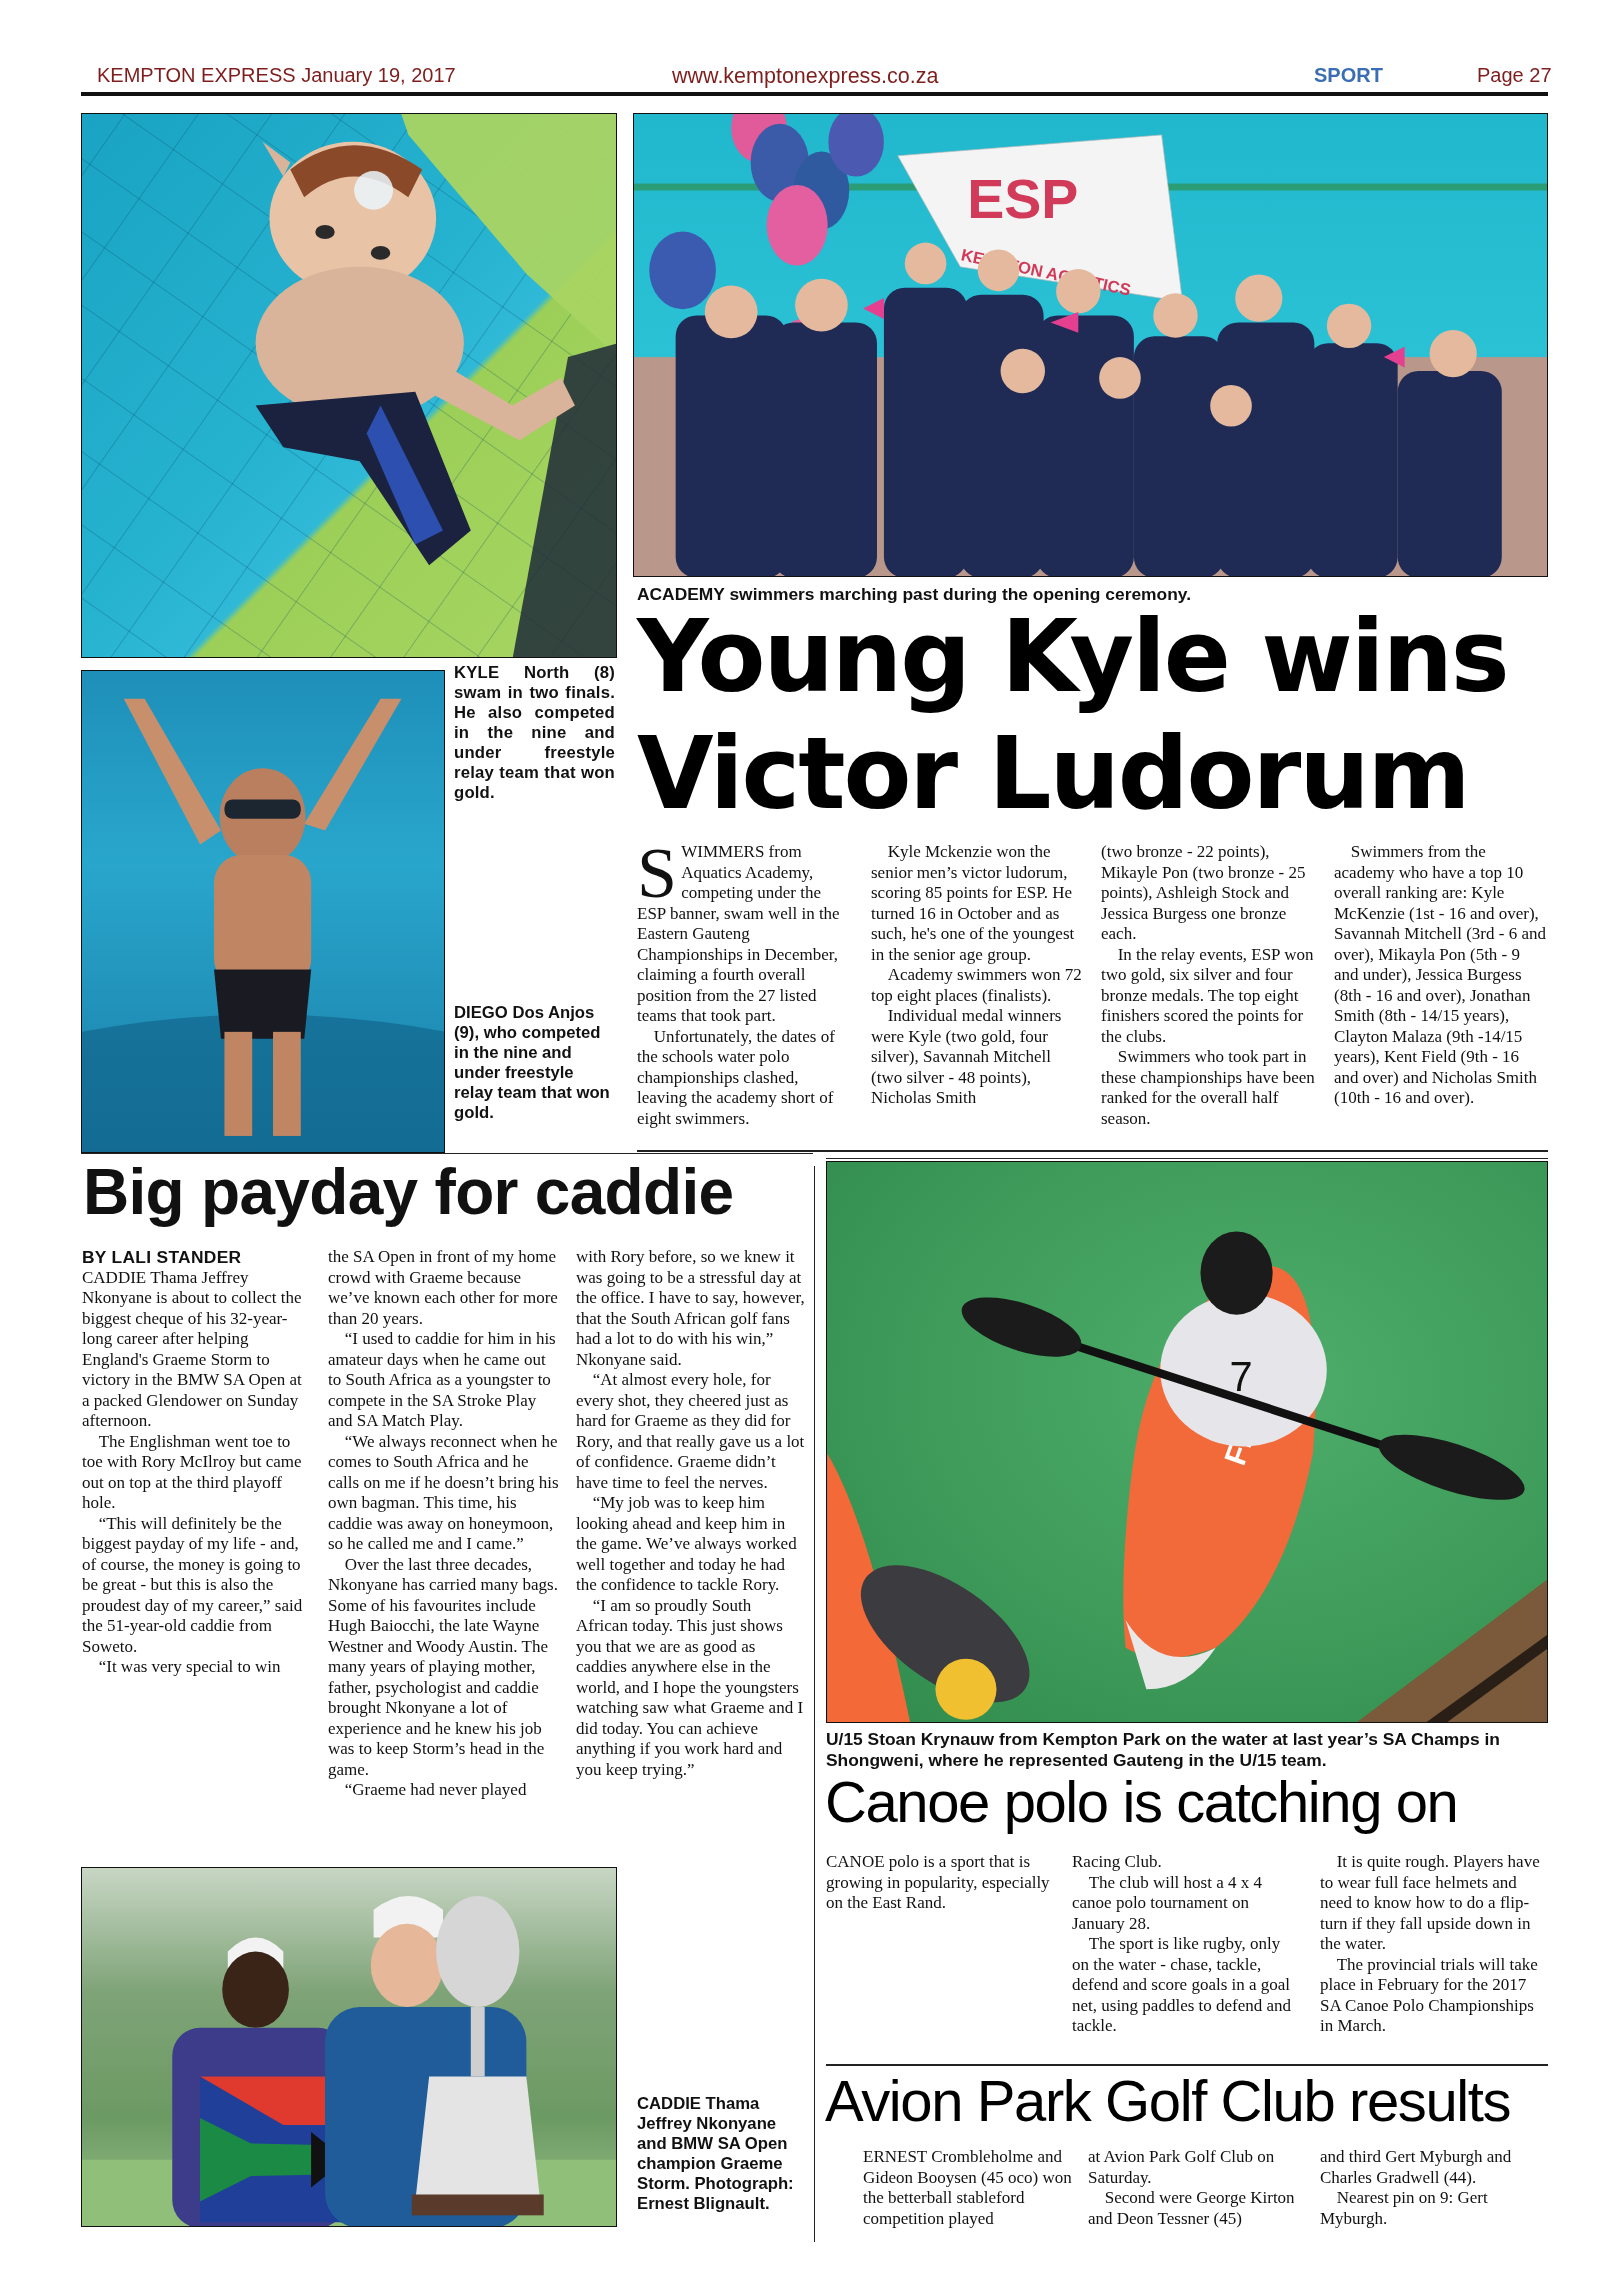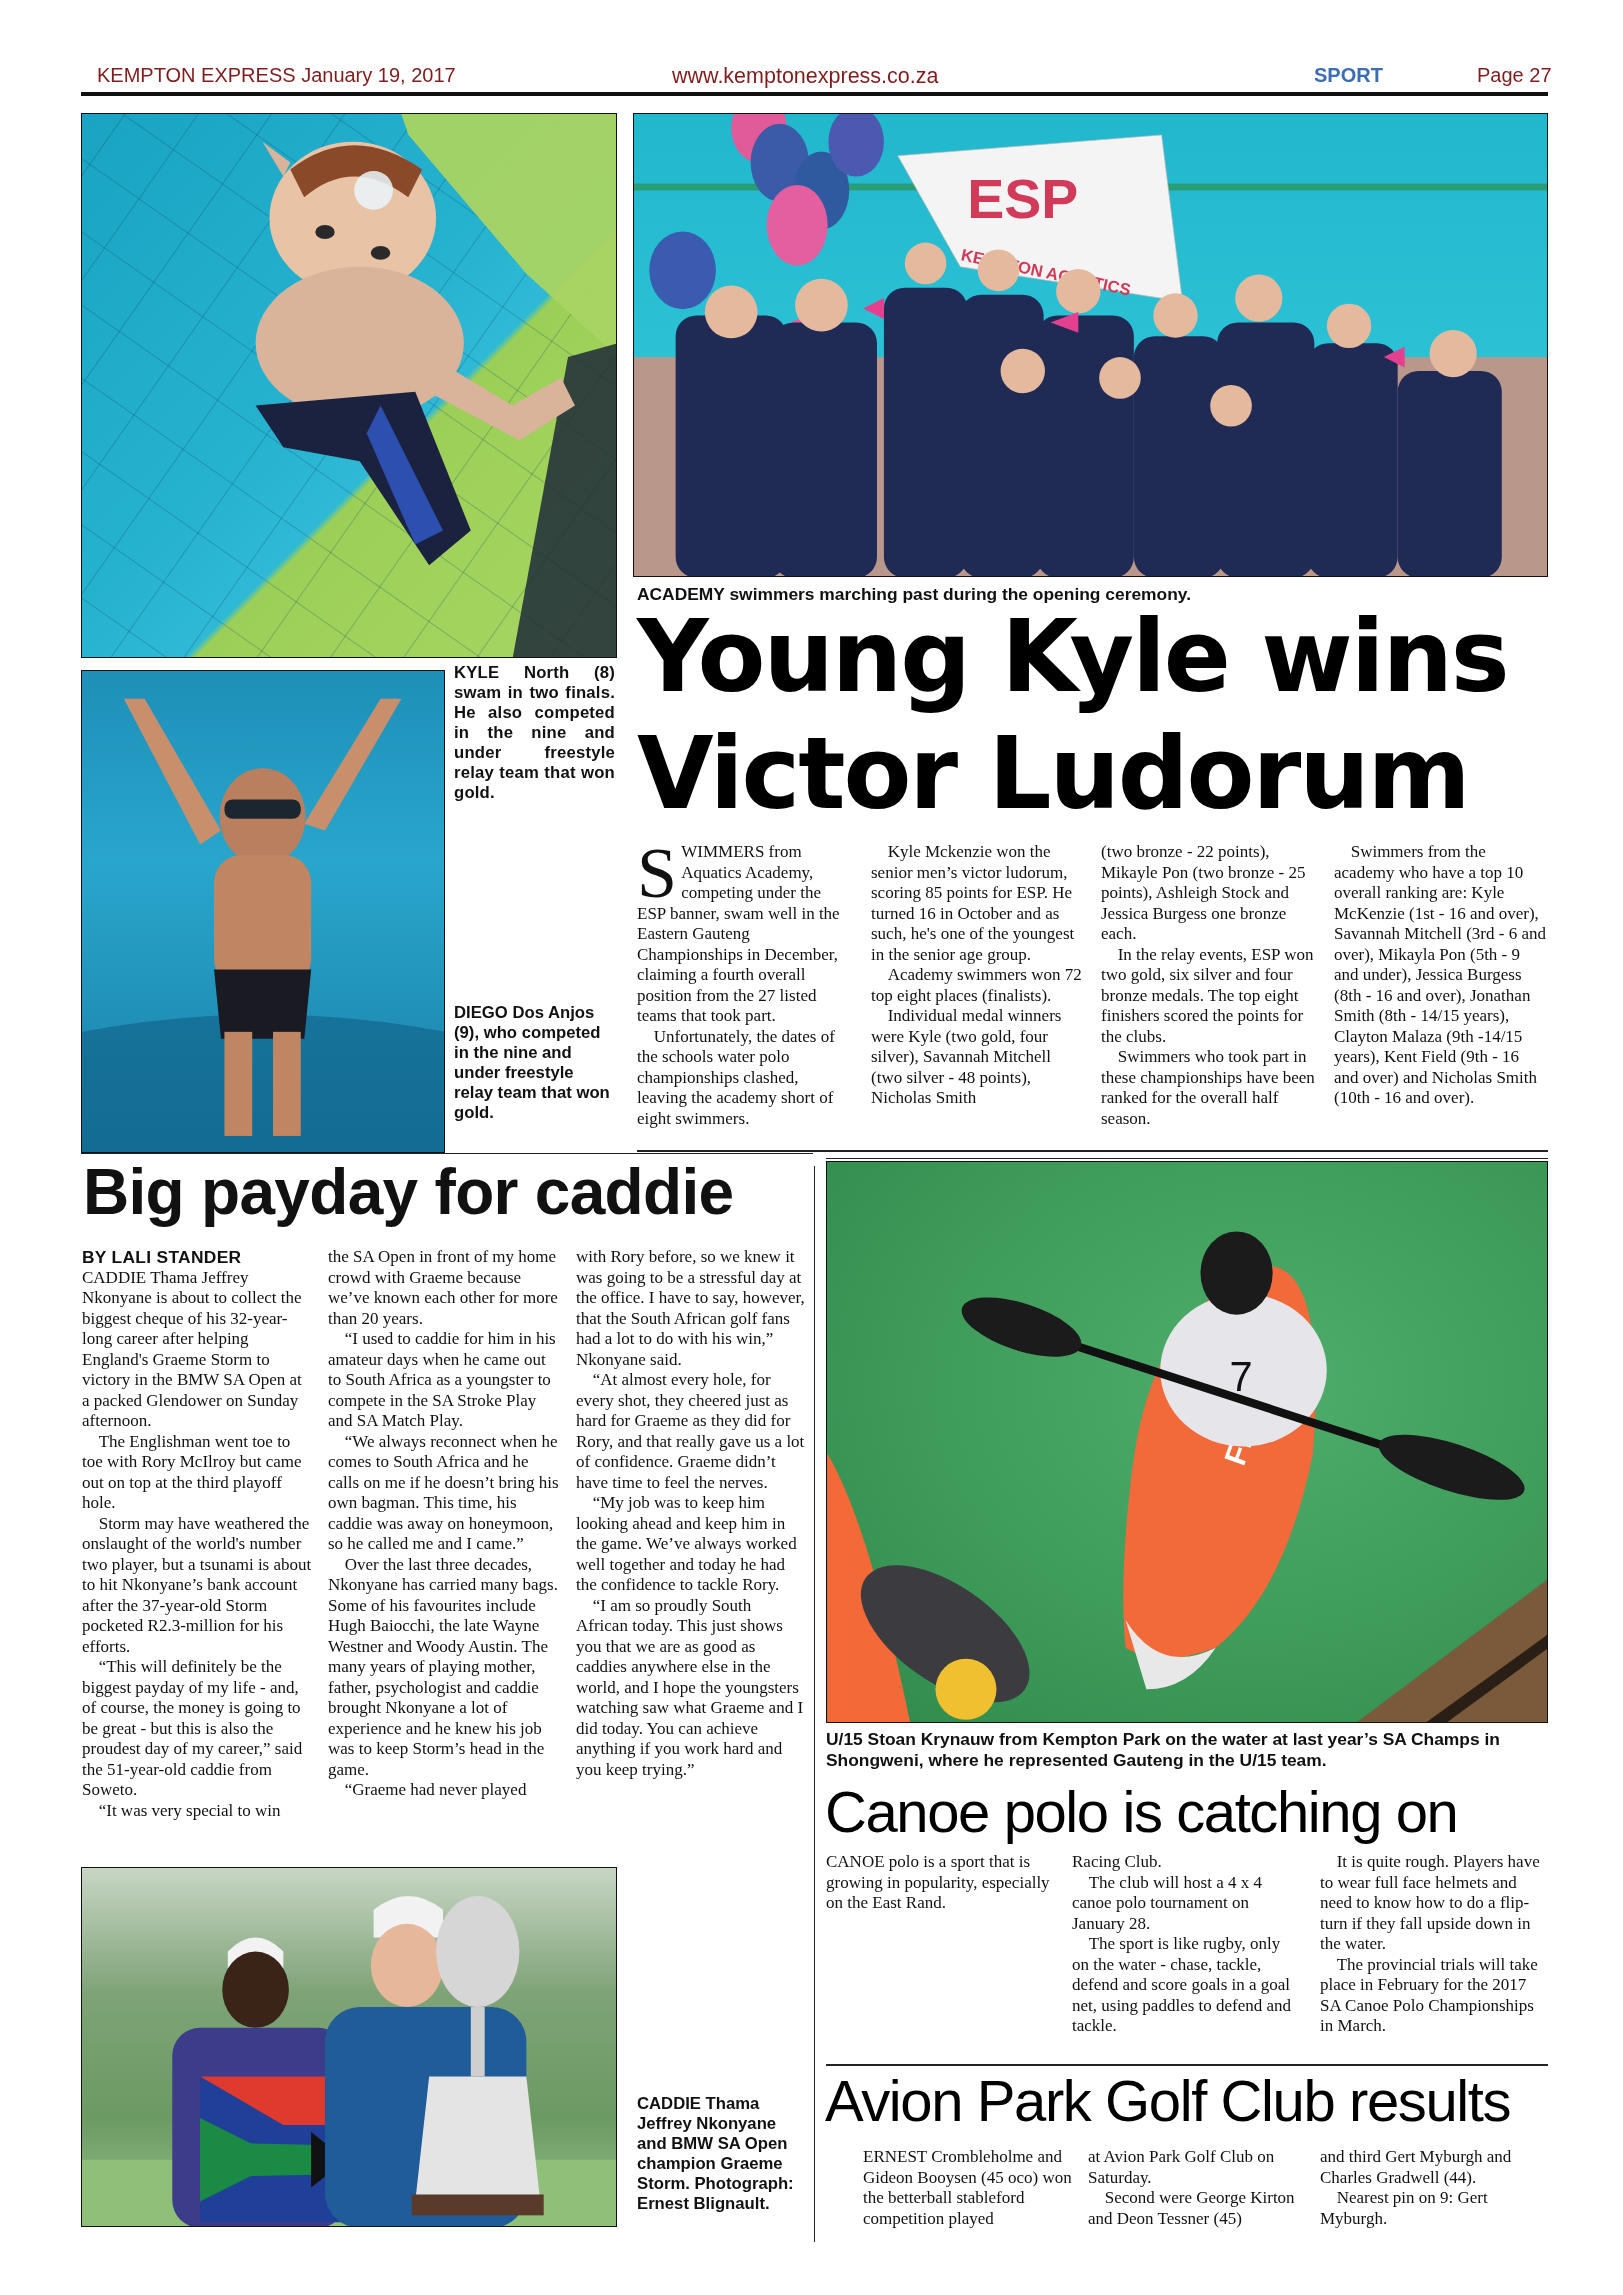--- a/index.html
+++ b/index.html
@@ -150,21 +150,20 @@
 <div class="hrule" style="left:637px; top:1150px; width:911px; height:2.1px;"></div>
 
 <div class="abs" style="left:83px; top:1158px; font-family:'Liberation Sans',sans-serif; font-weight:bold; font-size:64px; line-height:69px; letter-spacing:-0.7px; white-space:nowrap;">Big payday for caddie</div>
 
 <div class="vrule" style="left:814px; top:1166px; height:1076px;"></div>
 
 <div class="col" style="left:82px; top:1247px; width:230px;">
   <div class="byline">BY LALI STANDER</div>
   <p class="first">CADDIE Thama Jeffrey Nkonyane is about to collect the biggest cheque of his 32-year-long career after helping England's Graeme Storm to victory in the BMW SA Open at a packed Glendower on Sunday afternoon.</p>
   <p>The Englishman went toe to toe with Rory McIlroy but came out on top at the third playoff hole.</p>
-  <p>Storm may have weathered the onslaught of the world's number two player, but a tsunami is about to hit Nkonyane’s bank account after the 37-year-old Storm pocketed R2.3-million for his efforts.</p>
   <p>“This will definitely be the biggest payday of my life - and, of course, the money is going to be great - but this is also the proudest day of my career,” said the 51-year-old caddie from Soweto.</p>
   <p>“It was very special to win</p>
 </div>
 <div class="col" style="left:328px; top:1247px; width:233px;">
   <p class="first">the SA Open in front of my home crowd with Graeme because we’ve known each other for more than 20 years.</p>
   <p>“I used to caddie for him in his amateur days when he came out to South Africa as a youngster to compete in the SA Stroke Play and SA Match Play.</p>
   <p>“We always reconnect when he comes to South Africa and he calls on me if he doesn’t bring his own bagman. This time, his caddie was away on honeymoon, so he called me and I came.”</p>
   <p>Over the last three decades, Nkonyane has carried many bags. Some of his favourites include Hugh Baiocchi, the late Wayne Westner and Woody Austin. The many years of playing mother, father, psychologist and caddie brought Nkonyane a lot of experience and he knew his job was to keep Storm’s head in the game.</p>
   <p>“Graeme had never played</p>
 </div>
@@ -219,21 +218,21 @@
     <ellipse cx="590" cy="160" rx="52" ry="60" fill="#1b1b1b"></ellipse>
     <line x1="250" y1="230" x2="960" y2="460" stroke="#111" stroke-width="12"></line>
     <ellipse cx="280" cy="238" rx="90" ry="34" fill="#1b1b1b" transform="rotate(18 280 238)"></ellipse>
     <ellipse cx="900" cy="440" rx="110" ry="34" fill="#1b1b1b" transform="rotate(18 900 440)"></ellipse>
     <ellipse cx="170" cy="680" rx="140" ry="70" fill="#3b3b40" transform="rotate(35 170 680)"></ellipse>
     <circle cx="200" cy="760" r="44" fill="#f0c030"></circle>
   </svg>
 </div>
 <div class="abs cap-bold" style="left:826px; top:1729px; width:722px; font-size:17.4px; line-height:21px;">U/15 Stoan Krynauw from Kempton Park on the water at last year’s SA Champs in Shongweni, where he represented Gauteng in the U/15 team.</div>
 
-<div class="abs headline-light" style="left:825px; top:1767px; font-size:58px; line-height:69px;margin-top:10px;">Canoe polo is catching on</div>
+<div class="abs headline-light" style="left:825px; top:1767px; font-size:58px; line-height:69px;">Canoe polo is catching on</div>
 
 <div class="col" style="left:826px; top:1852px; width:226px;">
   <p class="first">CANOE polo is a sport that is growing in popularity, especially on the East Rand.</p>
 </div>
 <div class="col" style="left:1072px; top:1852px; width:226px;">
   <p class="first">Racing Club.</p>
   <p>The club will host a 4 x 4 canoe polo tournament on January 28.</p>
   <p>The sport is like rugby, only on the water - chase, tackle, defend and score goals in a goal net, using paddles to defend and tackle.</p>
 </div>
 <div class="col" style="left:1320px; top:1852px; width:226px;">

